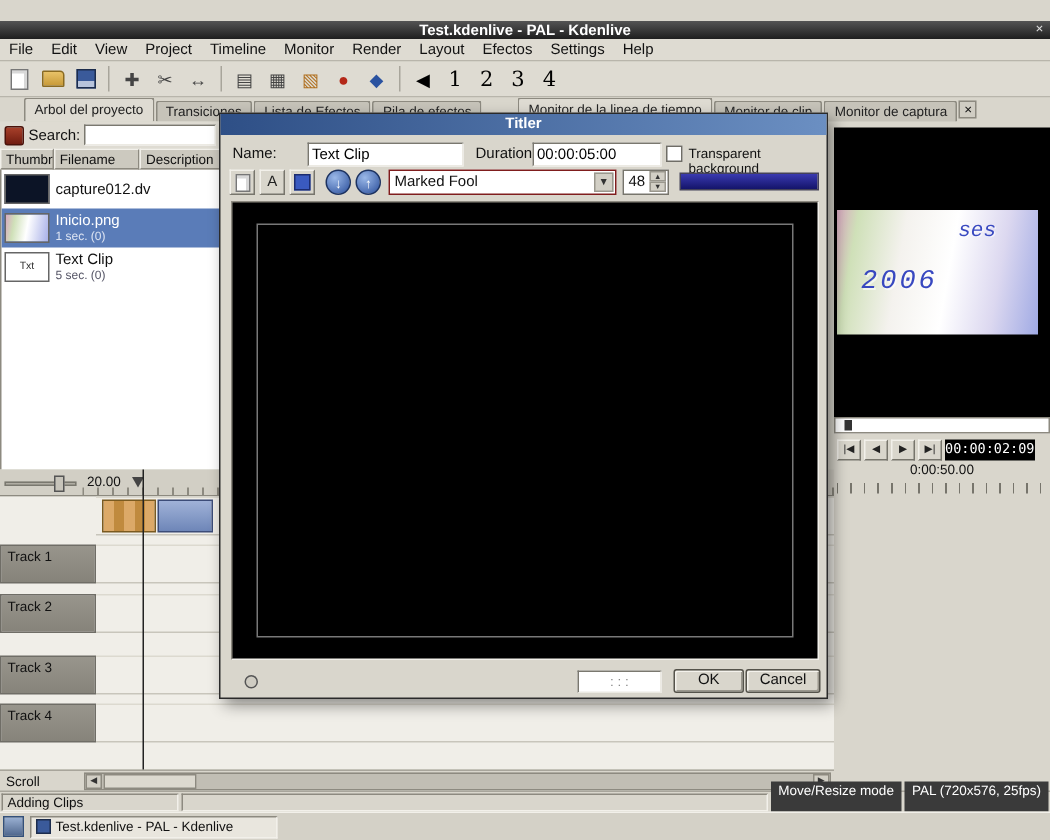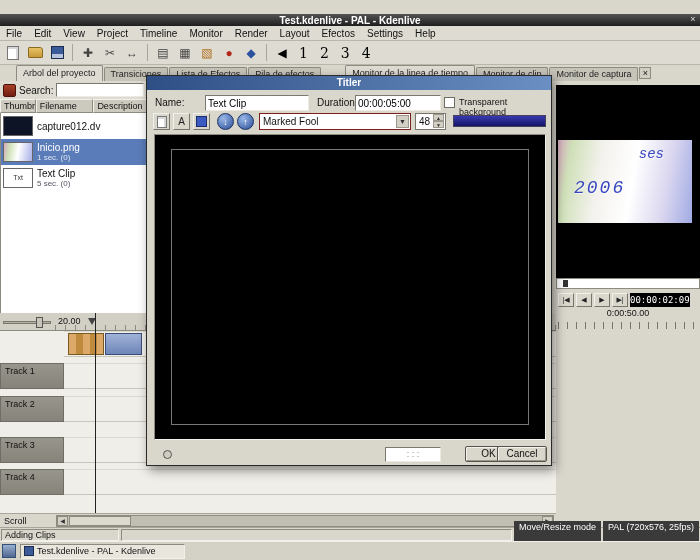--- a/index.html
+++ b/index.html
@@ -141,21 +141,21 @@
   .spin{position:absolute;right:1px;width:11px;height:7px;background:#d2cfc5;border:1px solid #9a978d;font-size:5px;text-align:center;line-height:6px;color:#333}
   #spin-up{top:0}
   #spin-dn{top:7px}
   #dlg-colorbar{position:absolute;left:306px;top:3px;width:93px;height:12px;background:linear-gradient(#3a3ab0,#14146a);border:1px solid #44425a}
   #dlg-canvas{position:absolute;left:7px;top:58px;width:392px;height:306px;background:#000;border:1px solid;border-color:#8d8a80 #f2f0ea #f2f0ea #8d8a80}
   #safe-rect{position:absolute;left:16px;top:14px;right:16px;bottom:14px;border:1px solid #787878}
   #dlg-bottom{position:absolute;left:0;top:370px;width:406px;height:18px;font-size:10px}
   #dlg-slider-handle{position:absolute;left:16px;top:4px;width:9px;height:9px;border-radius:50%;background:#cfccc2;border:1px solid #555}
   #dlg-pos{position:absolute;left:238px;top:1px;width:56px;height:15px;font-size:9px;color:#888;text-align:center;line-height:13px}
   .dbtn{position:absolute;top:0;height:16px;background:#d9d6cc;border:1px solid #55534b;border-radius:2px;box-shadow:inset 1px 1px 0 #f4f2ec,inset -1px -1px 0 #9a978d;font-size:10px;text-align:center;line-height:14px}
-  #dlg-ok{left:318px;width:47px}
+  #dlg-ok{left:302px;width:47px}
   #dlg-cancel{left:350px;width:50px}
 </style>
 </head>
 <body>
 
 <div id="screen">
 
 
   <div id="titlebar">
     <span>Test.kdenlive - PAL - Kdenlive</span>

